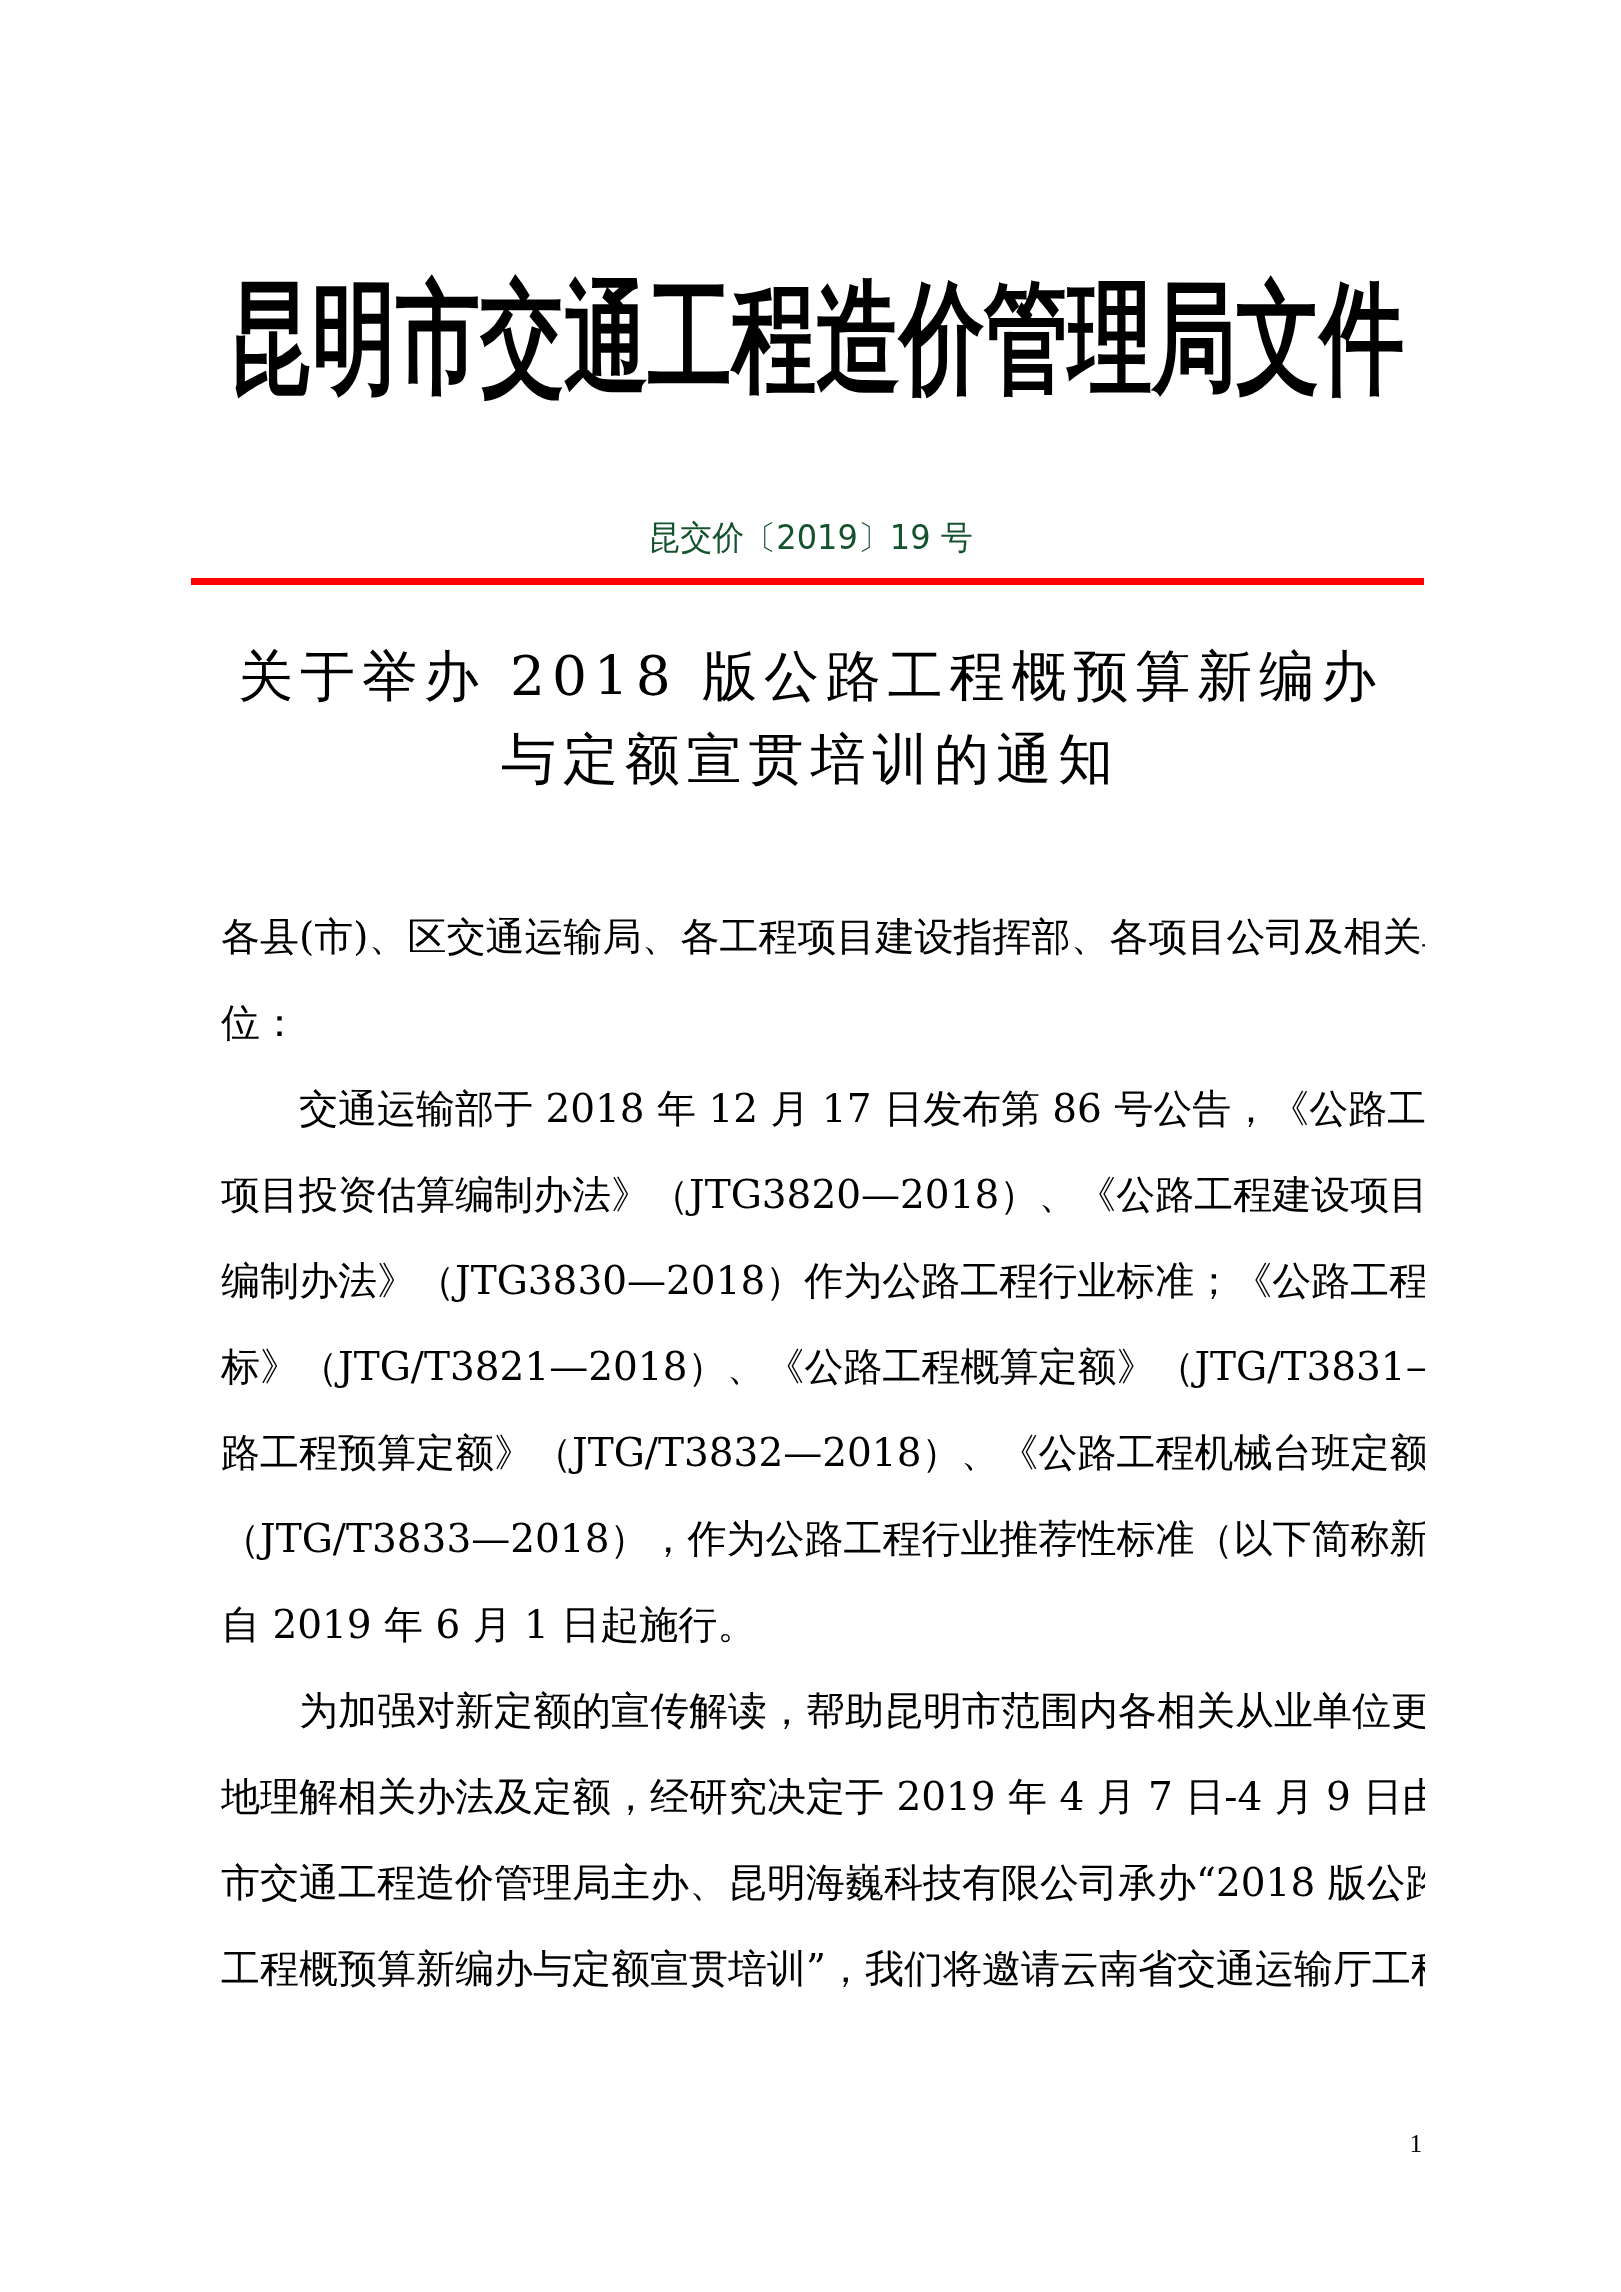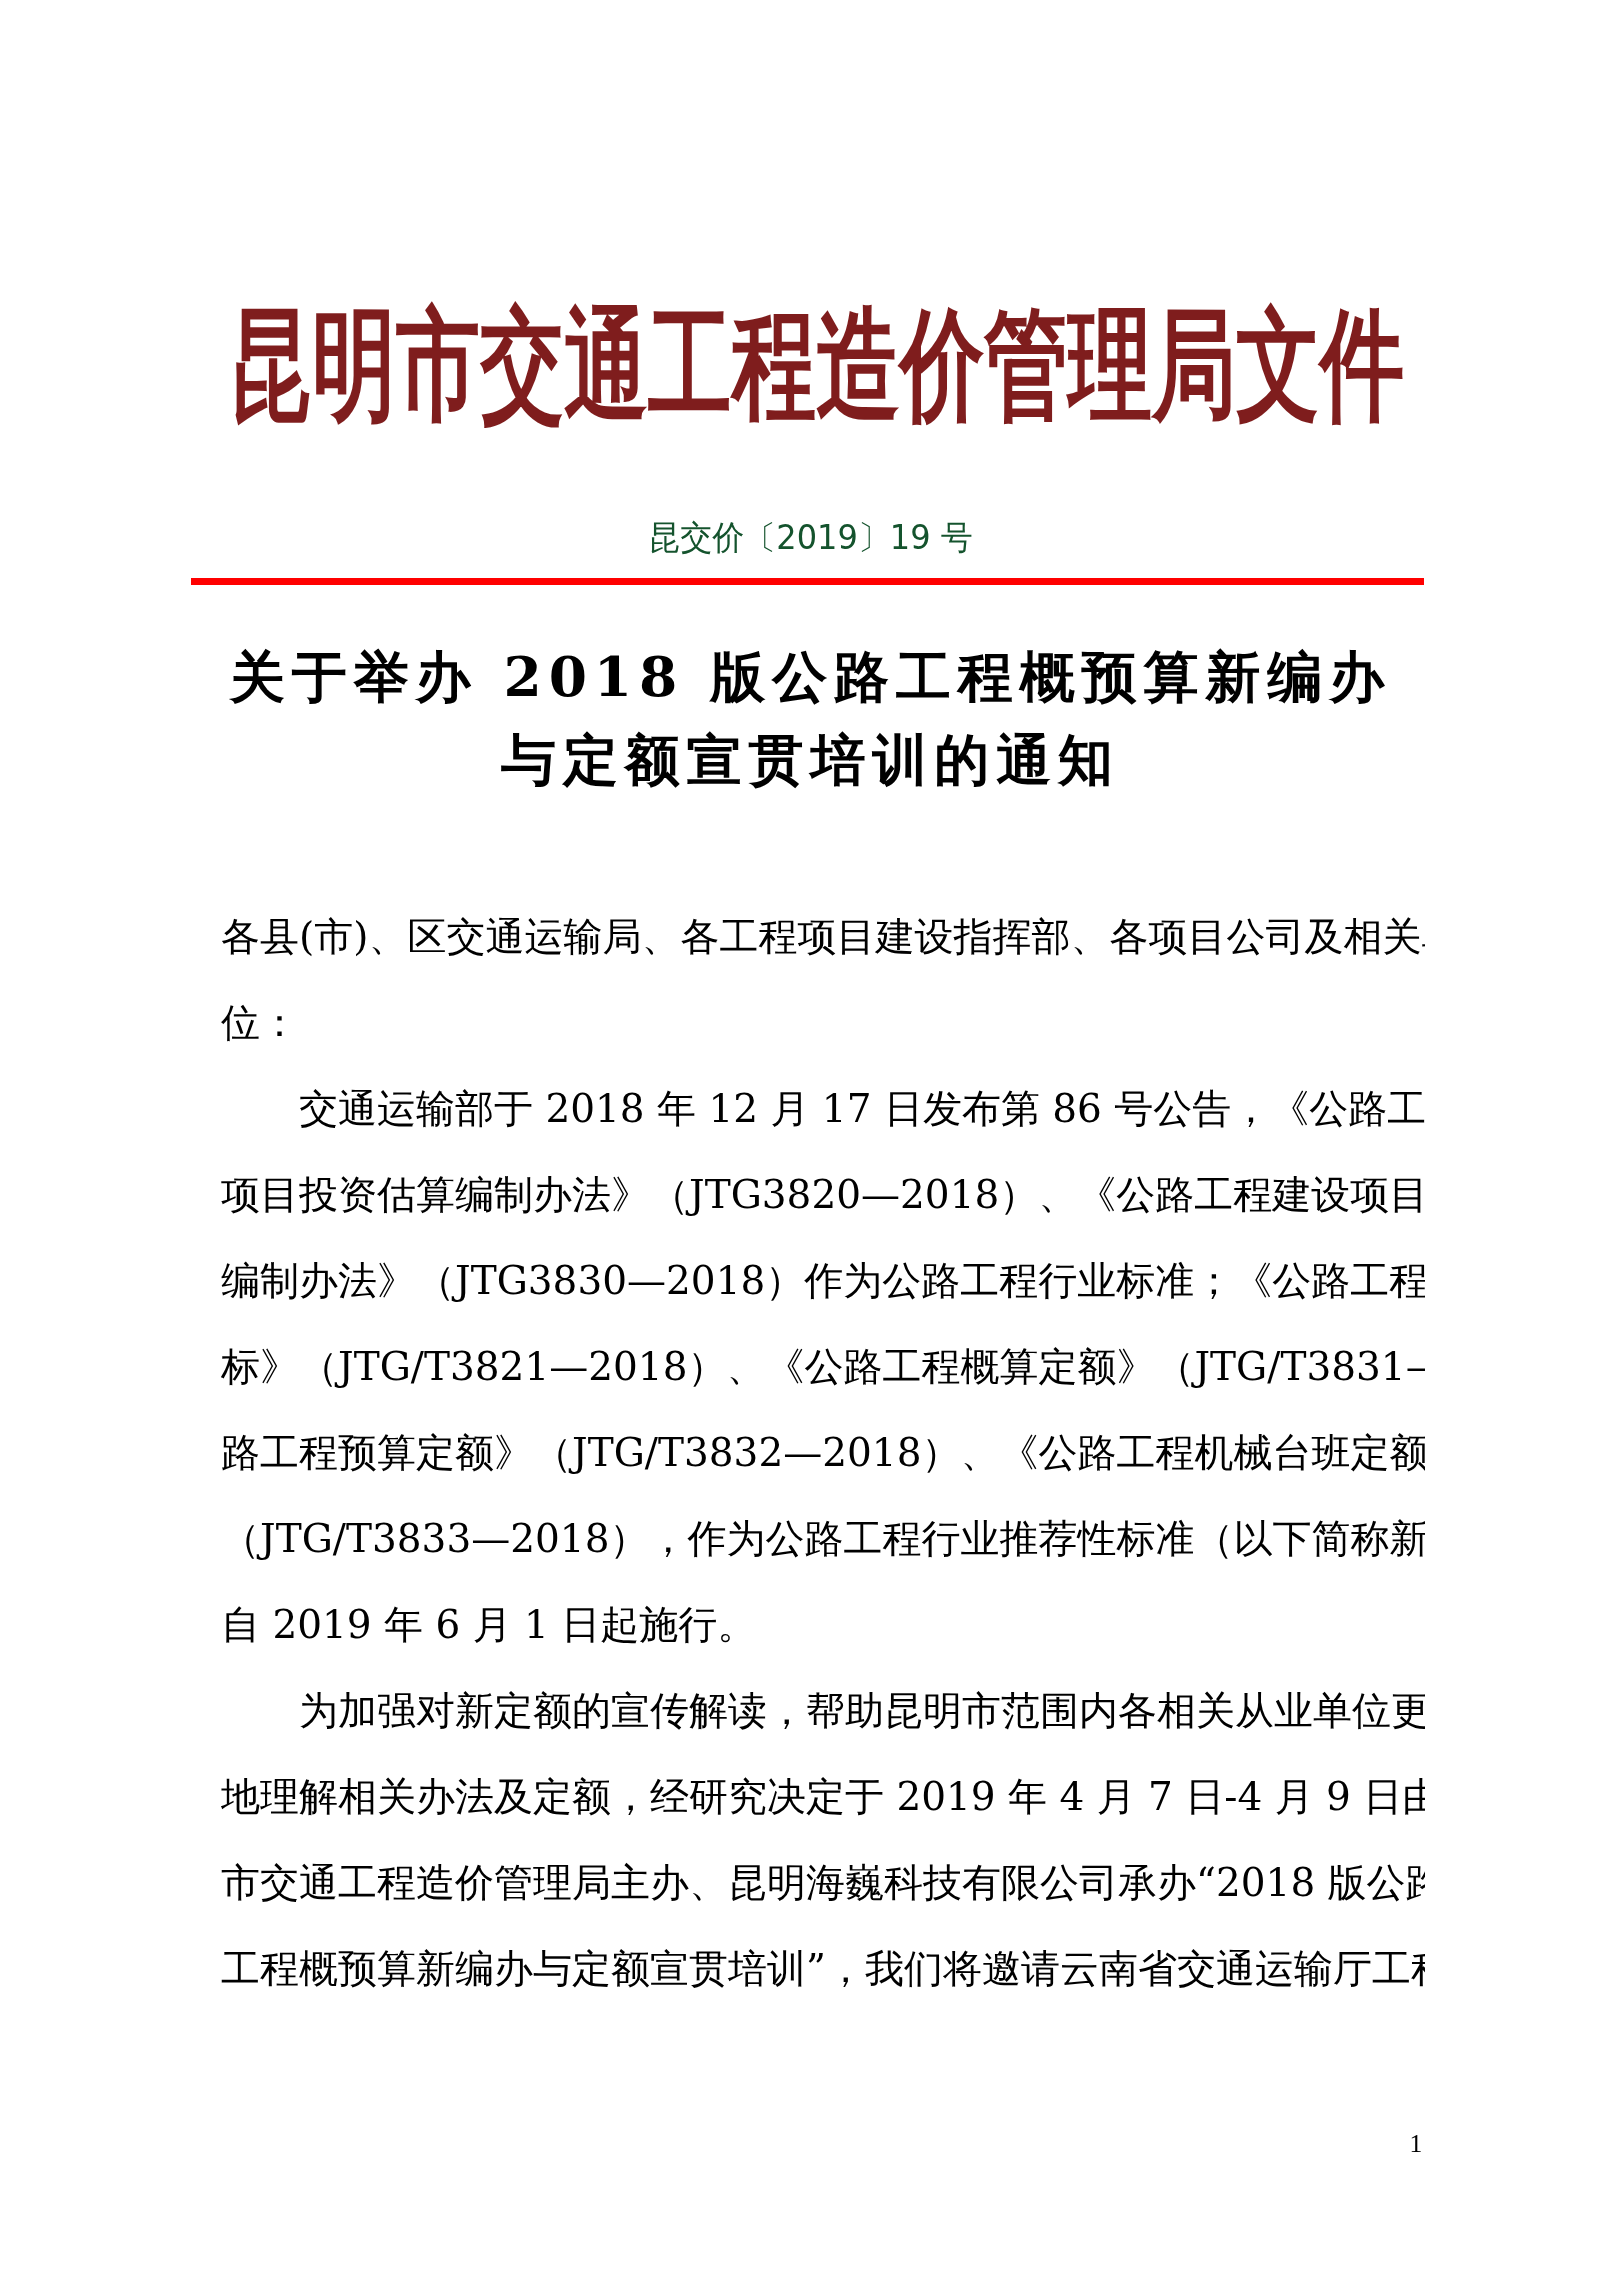--- a/index.html
+++ b/index.html
@@ -18,24 +18,24 @@
       position: absolute;
       left: 0; top: 0;
       width: 1621px;
       height: 2293px;
       background: #ffffff;
     }
     
     .masthead {
       position: absolute;
       left: 223px;
-      top: 292px;
+      top: 265px;
       width: 1186px;
       height: 147px;
-      color: #7f1d1d;
+      color: #000000;
       font-family: "DejaVu Sans", sans-serif;
       font-weight: bold;
       font-size: 84px;
       line-height: 147px;
       white-space: nowrap;
       text-align: center;
       transform-origin: left center;
     }
     .masthead span {
       display: inline-block;
@@ -65,21 +65,21 @@
       width: 1233px;
       height: 6.9px;
       background: #ff0000;
     }
     .subject {
       position: absolute;
       left: 0;
       width: 1621px;
       text-align: center;
       font-family: "DejaVu Serif", serif;
-      font-weight: bold;
+      font-weight: normal;
       font-size: 55px;
       line-height: 69px;
       letter-spacing: 6.9px;
       white-space: nowrap;
     }
     .subject.l1 { top: 642px; }
     .subject.l2 { top: 725px; }
 
     .body-text {
       position: absolute;

